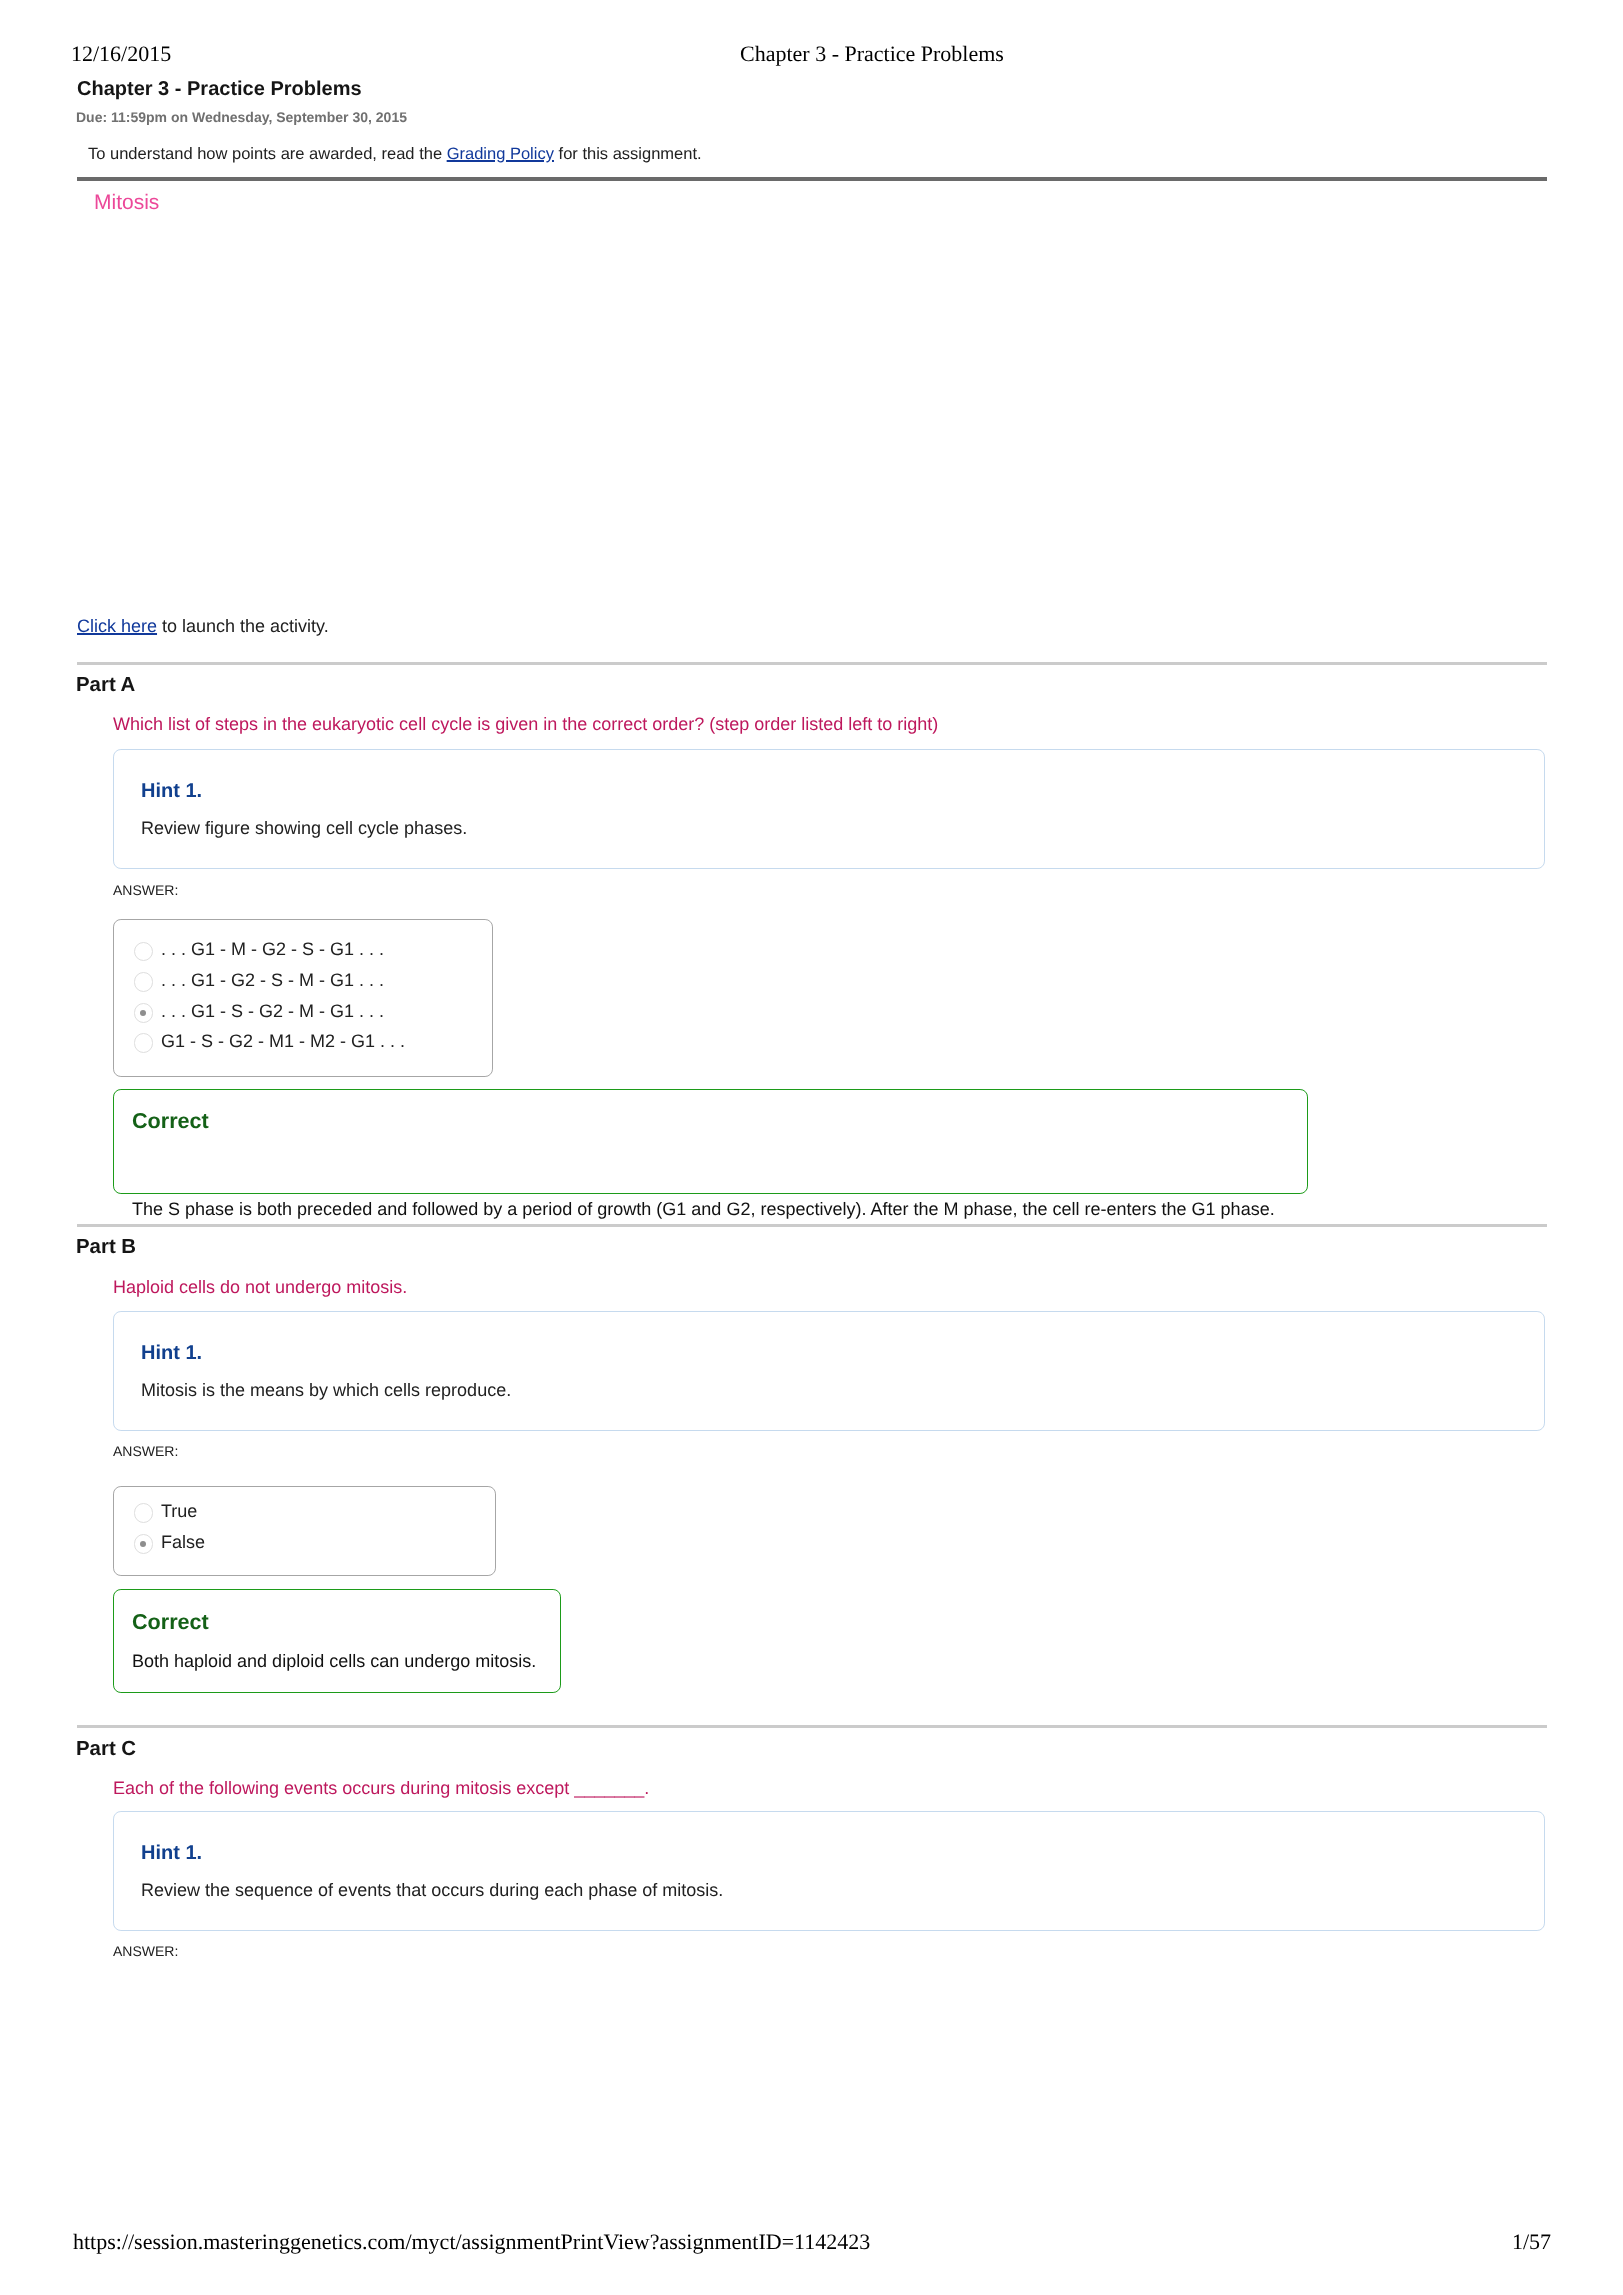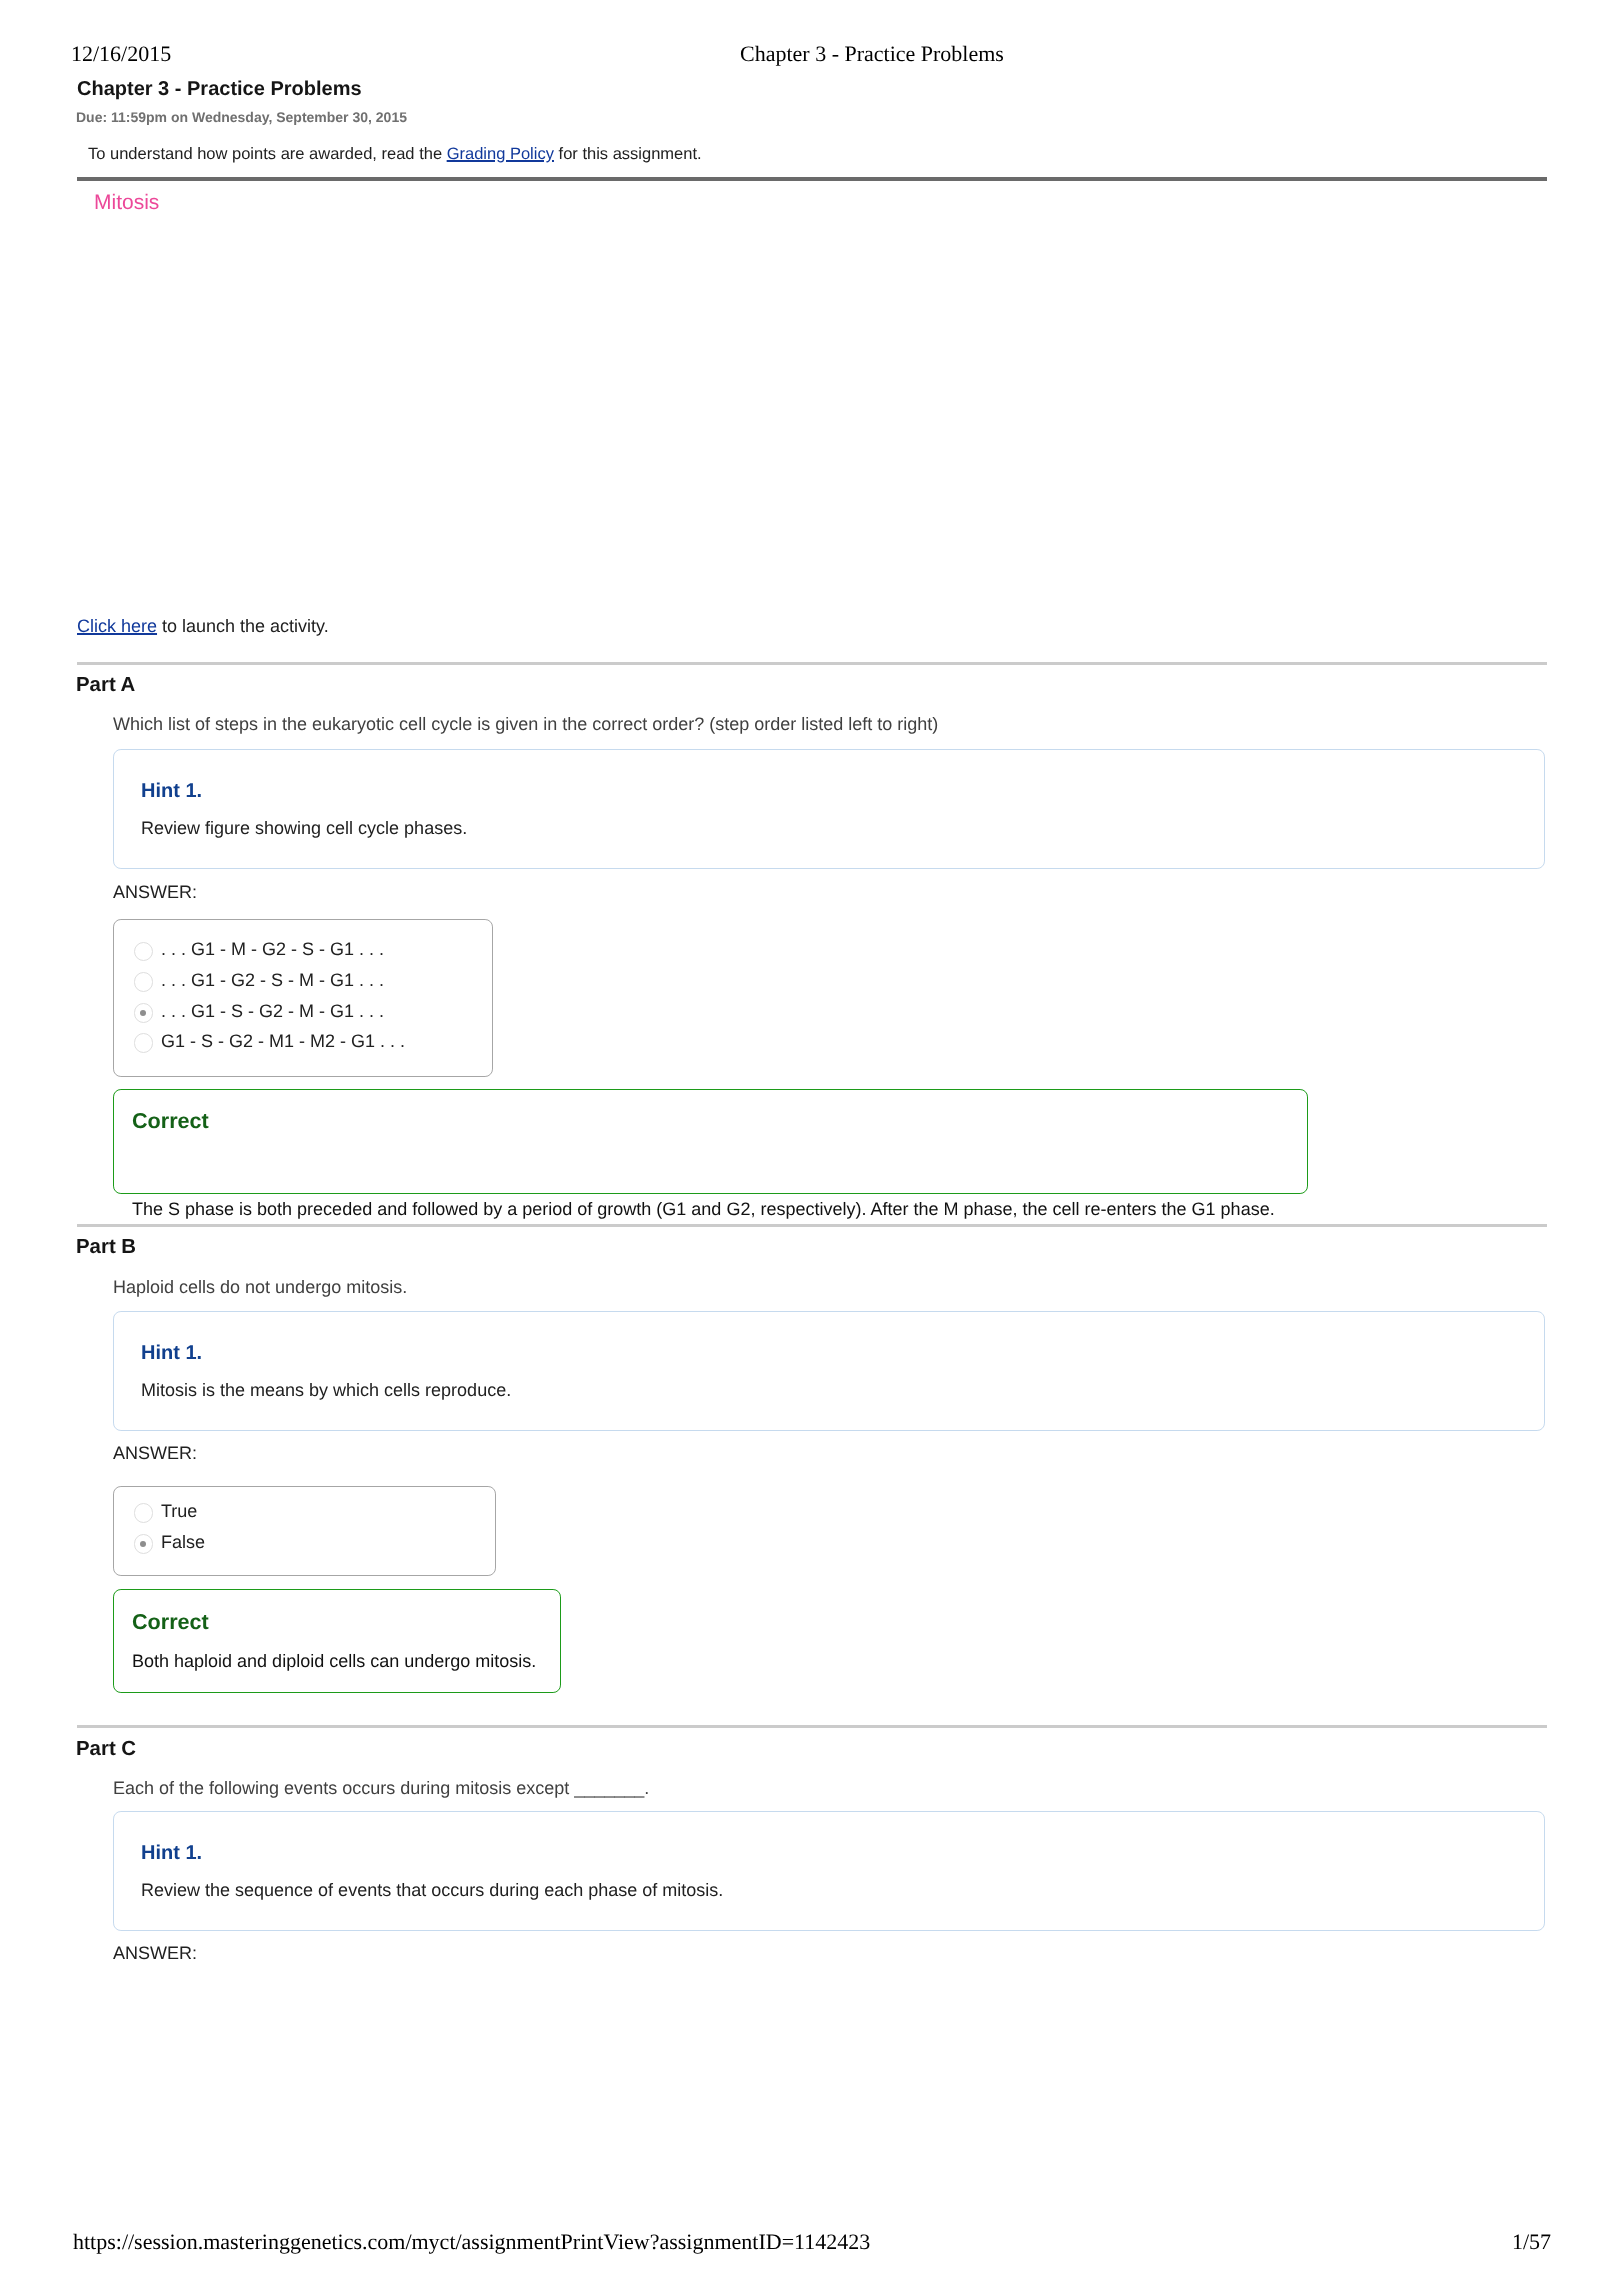--- a/index.html
+++ b/index.html
@@ -28,29 +28,29 @@
 
   .rule-thick { position:absolute; background:#6a6a6a; }
   .rule-thin  { position:absolute; background:#cbcbcb; }
 
   
   .item-title { position:absolute; font-size:21px; color:#ec4899; line-height:1; white-space:nowrap; }
   .act-line   { position:absolute; font-size:18px; color:#212121; line-height:1; white-space:nowrap; }
 
   .part-label { position:absolute; font-size:20.4px; font-weight:bold; color:#151515;
       line-height:1; white-space:nowrap; }
-  .part-q { position:absolute; font-size:18px; color:#404040; line-height:1; white-space:nowrap; }
+  .part-q { position:absolute; font-size:18px; color:#be185d; line-height:1; white-space:nowrap; }
 
   .hint-box { position:absolute; border:1.3px solid #c6daee; border-radius:7.9px;
      background:#fff; box-sizing:border-box; }
   .hint-title { position:absolute; font-size:20px; font-weight:bold; color:#11408e;
      line-height:1; white-space:nowrap; }
   .hint-text { position:absolute; font-size:18px; color:#212121; line-height:1; white-space:nowrap; }
 
-  .answer-label { position:absolute; font-size:18px; color:#212121; line-height:1; white-space:nowrap; }
+  .answer-label { position:absolute; font-size:14px; color:#212121; line-height:1; white-space:nowrap; }
 
   .ans-box { position:absolute; border:1.3px solid #a6a6a6; border-radius:7.9px;
      background:#fff; box-sizing:border-box; }
   .radio-row { position:absolute; left:0; right:0; height:31px; }
   .radio { width:19.6px; height:19.6px; border-radius:50%; border:1.3px solid #dedede;
      background:#fff; box-sizing:border-box; position:absolute; left:19.6px; top:16.4px; }
   .radio.sel::after { content:""; position:absolute; left:50%; top:50%;
      width:6.2px; height:6.2px; margin:-3.1px 0 0 -3.1px; background:#8e8e8e; border-radius:50%; }
   .radio-label { font-size:18px; color:#212121; white-space:nowrap; line-height:1;
      position:absolute; left:47px; top:15px; }

